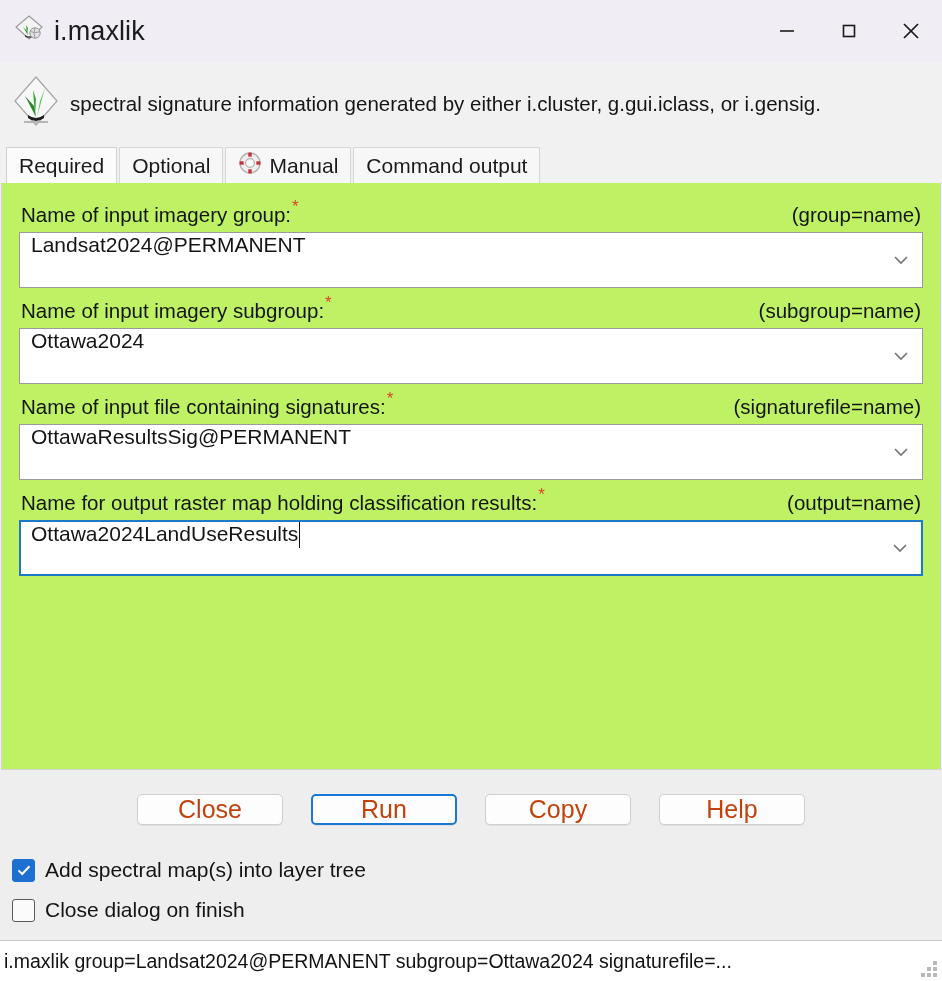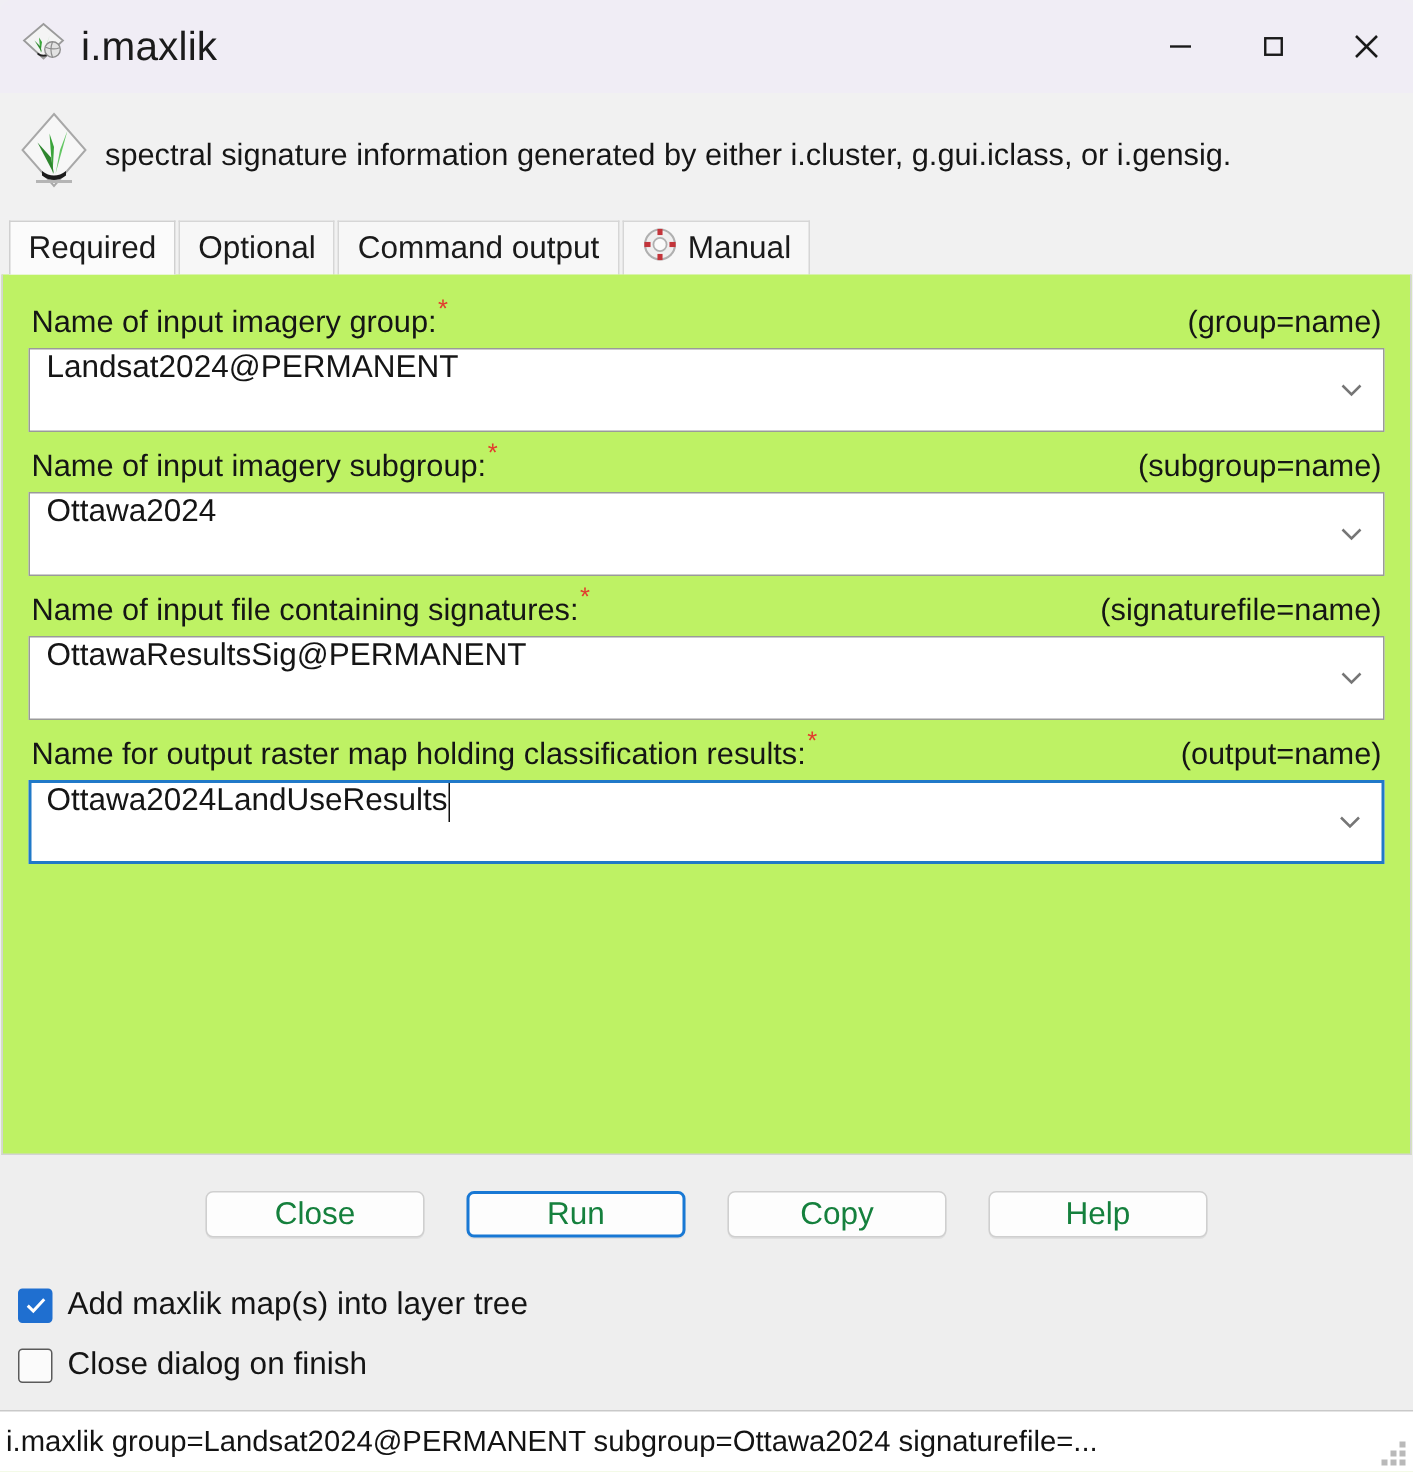--- a/index.html
+++ b/index.html
@@ -184,22 +184,22 @@
     align-items: center;
     justify-content: center;
     gap: 28px;
     padding-top: 4px;
   }
   .btn {
     width: 146px; height: 31px;
     background: #fdfdfd;
     border: 1px solid #cfcfcf;
     border-radius: 5px;
-    font-size: 21px;
-    color: #15803d;
+    font-size: 25px;
+    color: #c2410c;
     display: flex; align-items: center; justify-content: center;
     font-family: "Liberation Sans", sans-serif;
     cursor: default;
     box-shadow: 0 1px 0 rgba(0,0,0,0.06);
   }
   .btn.primary {
     border: 2px solid #1878d4;
   }
 
   
@@ -318,35 +318,35 @@
   </div>
 
   <div class="tabstrip">
     <div class="tab active">
       <span>Required</span>
     </div>
     <div class="tab">
       <span>Optional</span>
     </div>
     <div class="tab">
-      <span>Command output</span>
-    </div>
-    <div class="tab">
       <span>
         <svg width="24" height="24" viewBox="0 0 24 24">
           <circle cx="12" cy="12" r="10" fill="#efefef" stroke="#b0b0b0" stroke-width="1.4"></circle>
           <circle cx="12" cy="12" r="4.4" fill="#fafafa" stroke="#b0b0b0" stroke-width="1.2"></circle>
           <rect x="10.3" y="1.6" width="3.4" height="4.1" fill="#c3343a"></rect>
           <rect x="10.3" y="18.3" width="3.4" height="4.1" fill="#c3343a"></rect>
           <rect x="1.6" y="10.3" width="4.1" height="3.4" fill="#c3343a"></rect>
           <rect x="18.3" y="10.3" width="4.1" height="3.4" fill="#c3343a"></rect>
         </svg>
       </span>
       <span>Manual</span>
     </div>
+    <div class="tab">
+      <span>Command output</span>
+    </div>
   </div>
 
   <div class="panel">
 
     <div class="field">
       <div class="field-labelrow">
         <div class="field-label">
           <span>Name of input imagery group:</span><span class="req-star">*</span>
         </div>
         <div class="field-hint">(group=name)</div>
@@ -422,21 +422,21 @@
     <div class="btn">Help</div>
   </div>
 
   <div class="checks">
     <div class="checkrow">
       <span class="cbox checked">
         <svg width="16" height="16" viewBox="0 0 16 16">
             <polyline points="2.5,8.4 6.2,12 13.5,4.2" fill="none" stroke="#ffffff" stroke-width="2"></polyline>
           </svg>
       </span>
-      <span class="check-label">Add maxlik map(s) into layer tree</span>
+      <span class="check-label">Add spectral map(s) into layer tree</span>
     </div>
     <div class="checkrow">
       <span class="cbox"></span>
       <span class="check-label">Close dialog on finish</span>
     </div>
   </div>
 
   <div class="statusbar">
     <span class="status-text">i.maxlik group=Landsat2024@PERMANENT subgroup=Ottawa2024 signaturefile=...</span>
     <span class="grip">

